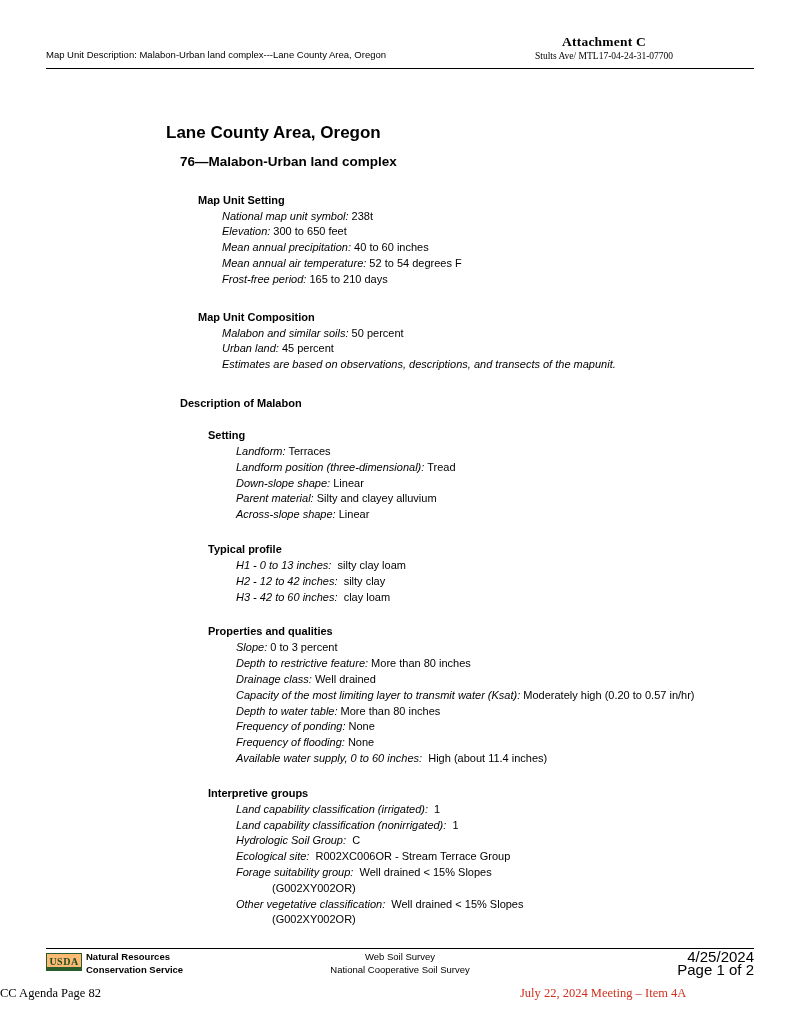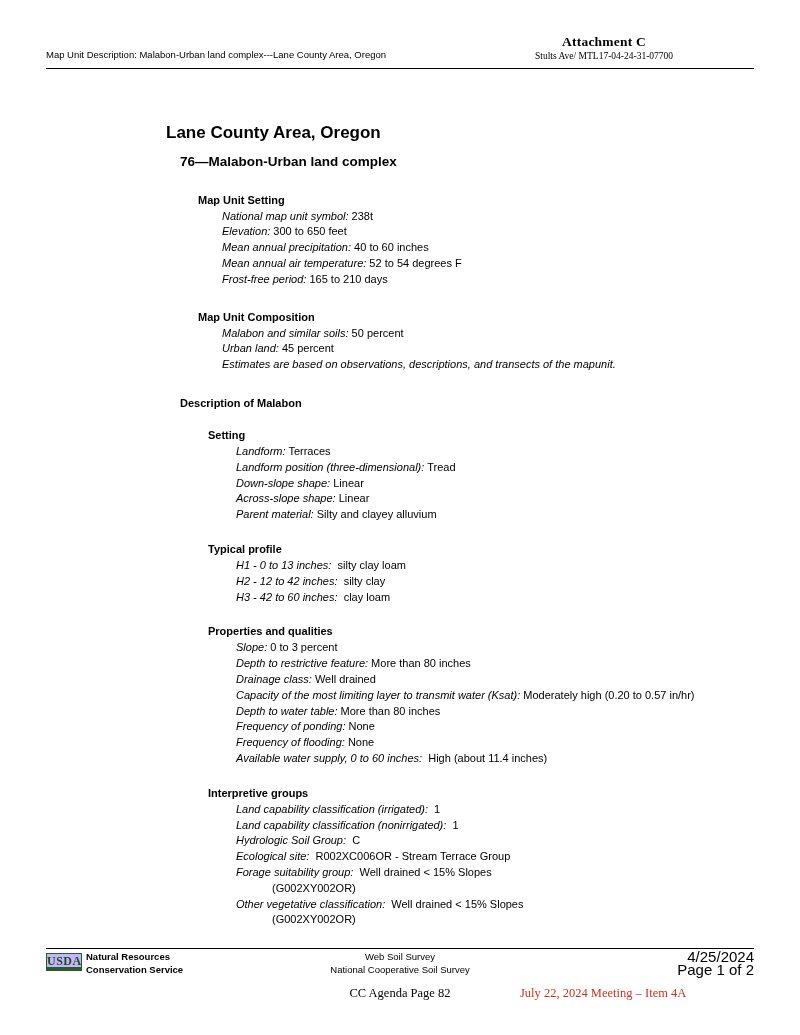--- a/index.html
+++ b/index.html
@@ -140,24 +140,24 @@
     height: 1px;
     background: #000;
   }
   .usda-logo {
     position: absolute;
     top: 953px;
     left: 46px;
     width: 34px;
     height: 16px;
     border: 1px solid #2a5c2a;
-    background: #c4b5fd;
+    background: #fdba74;
     color: #1d4d1d;
     font-family: "Liberation Serif", serif;
-    font-size: 12px;
+    font-size: 10px;
     font-weight: bold;
     text-align: center;
     line-height: 15px;
     letter-spacing: 0.5px;
   }
   .usda-logo::after {
     content: "";
     position: absolute;
     left: 0; top: 0; right: 0; bottom: 0;
     border-bottom: 3px solid #2a5c2a;
@@ -191,21 +191,20 @@
     position: absolute;
     top: 986px;
     left: 0px;
     width: 800px;
     height: 16px;
   }
   .agenda-page {
     position: absolute;
     left: 0;
     width: 800px;
-    text-align: center;
     font-family: "Liberation Serif", serif;
     font-size: 12.5px;
     color: #000;
   }
   .meeting-item {
     position: absolute;
     left: 520px;
     width: 260px;
     text-align: left;
     font-family: "Liberation Serif", serif;
@@ -246,22 +245,22 @@
       <li><span class="note-italic">Estimates are based on observations, descriptions, and transects of the mapunit.</span></li>
     </ul>
 
     <div class="sec-desc">Description of Malabon</div>
 
     <div class="sec-h2">Setting</div>
     <ul class="kv lvl2">
       <li><i>Landform:</i><span> Terraces</span></li>
       <li><i>Landform position (three-dimensional):</i><span> Tread</span></li>
       <li><i>Down-slope shape:</i><span> Linear</span></li>
+      <li><i>Parent material:</i><span> Silty and clayey alluvium</span></li>
       <li><i>Across-slope shape:</i><span> Linear</span></li>
-      <li><i>Parent material:</i><span> Silty and clayey alluvium</span></li>
     </ul>
 
     <div class="sec-h2">Typical profile</div>
     <ul class="kv lvl2">
       <li><i>H1 - 0 to 13 inches:</i><span>  silty clay loam</span></li>
       <li><i>H2 - 12 to 42 inches:</i><span>  silty clay</span></li>
       <li><i>H3 - 42 to 60 inches:</i><span>  clay loam</span></li>
     </ul>
 
     <div class="sec-h2">Properties and qualities</div>

